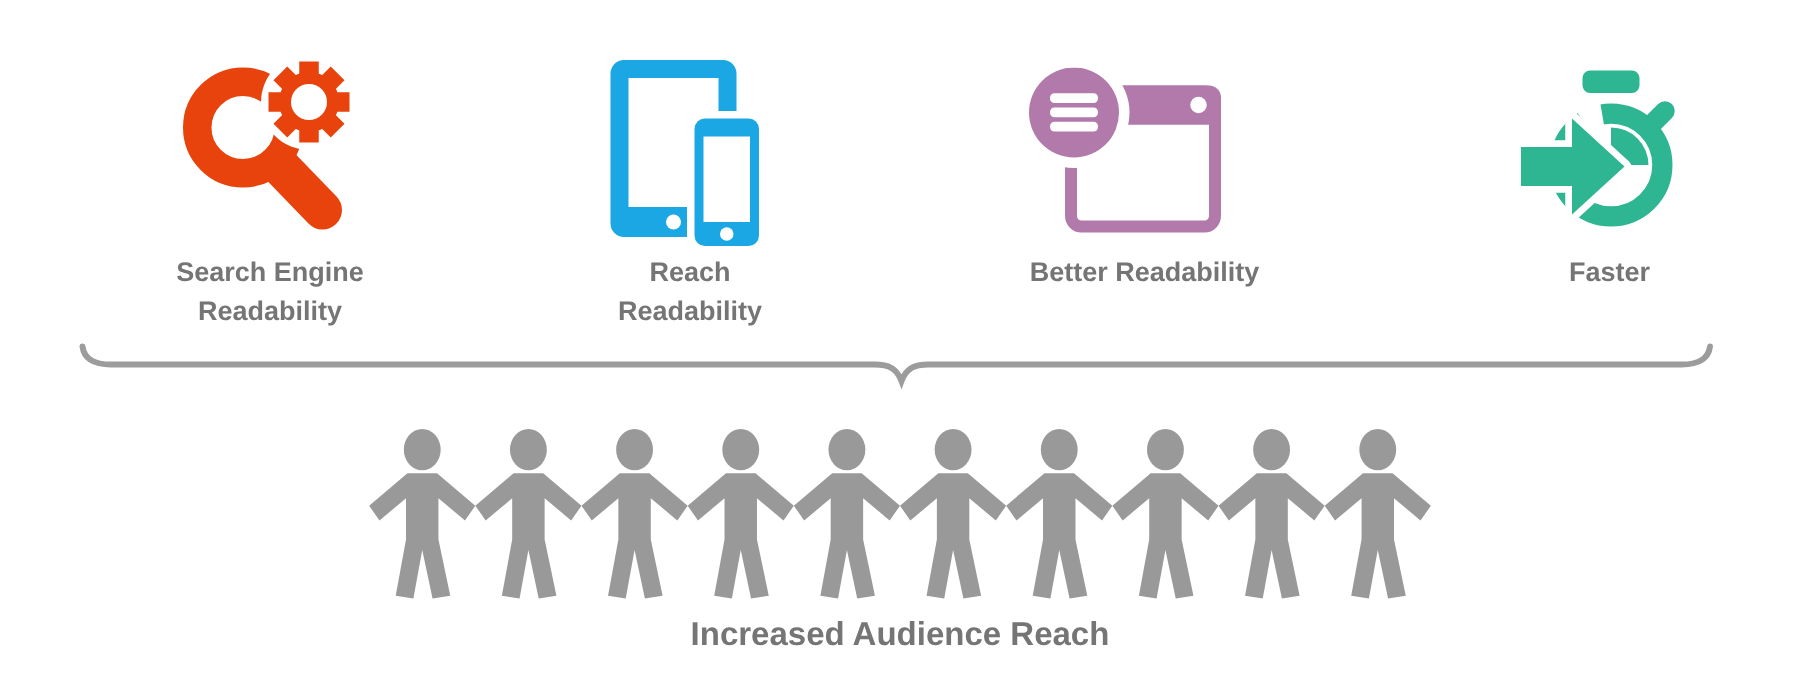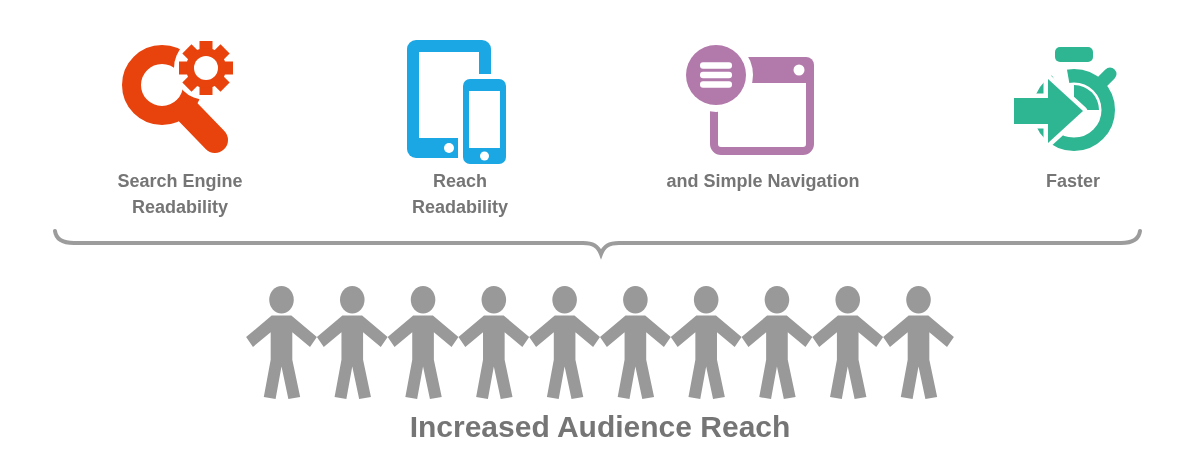--- a/index.html
+++ b/index.html
@@ -22,21 +22,21 @@
   #icon-faster{top:30px;margin-left:-61px;}
   .c1{fill:var(--c1,#E8430C);} .c2{fill:var(--c2,#1BA7E3);}
   .c3{fill:var(--c3,#B279AB);} .c4{fill:var(--c4,#2EB592);}
   .s3{stroke:var(--c3,#B279AB);fill:none;}
   .white{fill:#ffffff;}
   #brace-svg{position:absolute;left:0;top:0;pointer-events:none;}
   #brace-path{stroke:var(--brace,#9C9C9C);stroke-width:4;fill:none;stroke-linecap:round;}
   #people-svg{position:absolute;left:240px;top:286px;}
   #people-svg .person{fill:var(--people,#999999);}
   #audience-label{position:absolute;left:0;top:410px;width:1200px;text-align:center;
-         font-size:30px;font-weight:bold;color:var(--text,#757575);}
+         font-size:22px;font-weight:bold;color:var(--text,#757575);}
 </style>
 </head>
 <body>
 
 <div id="canvas">
 
   <div class="benefit" id="benefit-1">
     <div class="iconwrap">
       <svg id="icon-seo" width="132" height="135" viewBox="0 0 132 135">
         <circle cx="48" cy="55" r="30.5" fill="none" stroke="var(--c1,#E8430C)" stroke-width="19"></circle>
@@ -94,21 +94,21 @@
         <g>
           <circle class="white" cx="34" cy="30" r="37"></circle>
           <circle class="c3" cx="34" cy="30" r="30"></circle>
           <rect class="white" x="18" y="17.2" width="32" height="6.5" rx="3"></rect>
           <rect class="white" x="18" y="26.7" width="32" height="6.5" rx="3"></rect>
           <rect class="white" x="18" y="36.2" width="32" height="6.5" rx="3"></rect>
         </g>
       </svg>
     </div>
     <div class="label">
-      <span>and Simple Navigation</span>
+      <span>Better Readability</span>
     </div>
   </div>
 
   <div class="benefit" id="benefit-4">
     <div class="iconwrap">
       <svg id="icon-faster" width="115" height="120" viewBox="0 0 115 120">
         <g>
           <line x1="89" y1="38" x2="98" y2="29" stroke="var(--c4,#2EB592)" stroke-width="13" stroke-linecap="round"></line>
           <circle cx="62" cy="65" r="34.25" fill="none" stroke="var(--c4,#2EB592)" stroke-width="13.5"></circle>
           <polygon class="white" points="62,65 37,26 54,19"></polygon>

